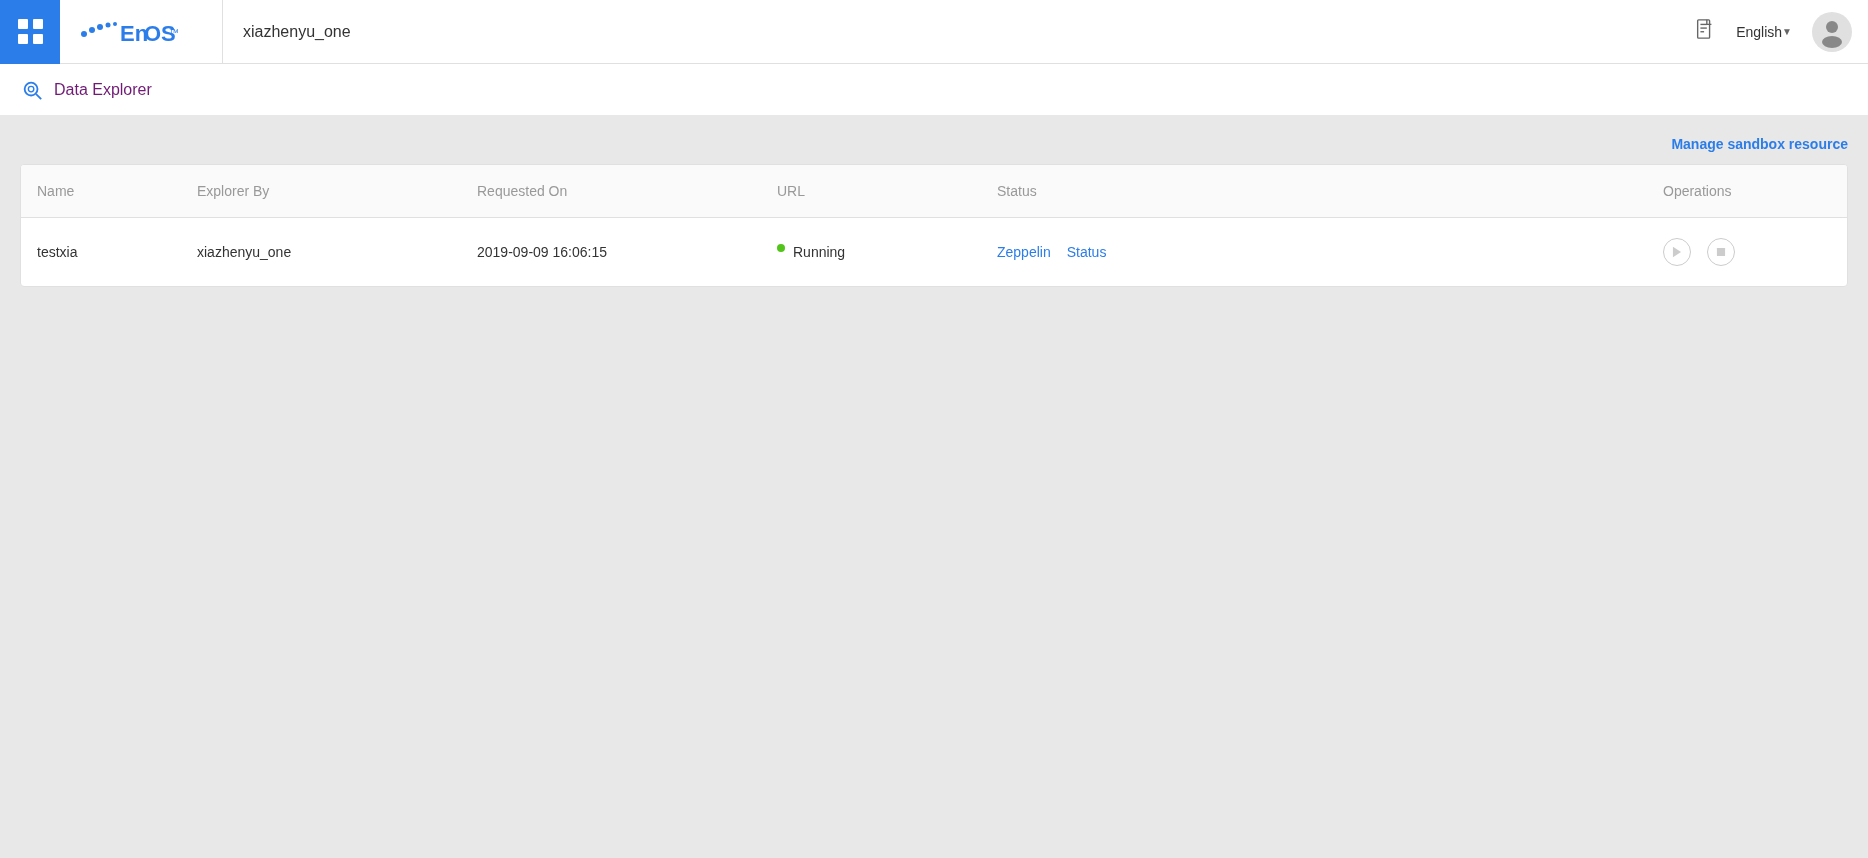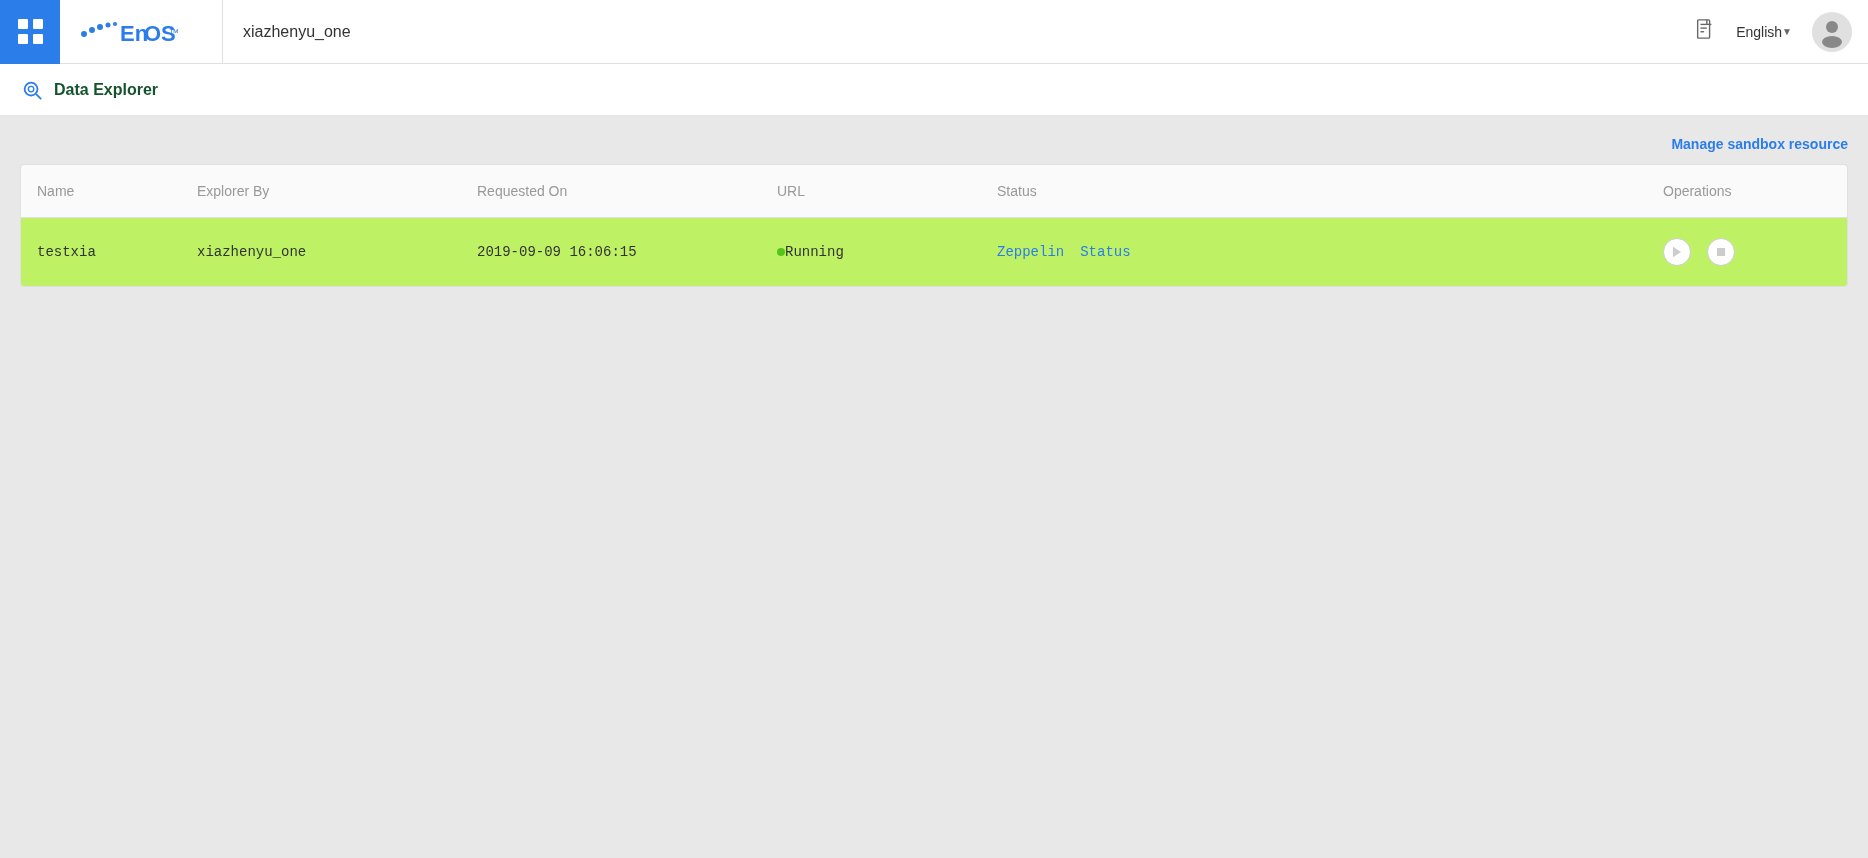--- a/index.html
+++ b/index.html
@@ -92,22 +92,22 @@
       width: 24px;
       height: 24px;
       margin-right: 10px;
       color: #2b7de9;
       display: flex;
       align-items: center;
       justify-content: center;
     }
     .sub-header-title {
       font-size: 16px;
-      color: #14532d;
-      font-weight: 700;
+      color: #701a75;
+      font-weight: 400;
     }
 
     
     .main-content {
       padding: 20px 20px;
       background: #e8e8e8;
       min-height: calc(858px - 64px - 52px);
     }
     .manage-link-row {
       display: flex;
@@ -118,21 +118,21 @@
       color: #2b7de9;
       font-size: 14px;
       cursor: pointer;
       text-decoration: none;
       font-weight: bold;
     }
 
     
     .data-table {
       width: 100%;
-      background: #bef264;
+      background: #ffffff;
       border-radius: 4px;
       overflow: hidden;
       border: 1px solid #e0e0e0;
     }
     .table-header {
       display: grid;
       grid-template-columns: 160px 280px 300px 220px 1fr 200px;
       padding: 0;
       border-bottom: 1px solid #e0e0e0;
       background: #fafafa;
@@ -142,30 +142,29 @@
       font-size: 14px;
       color: #999;
       font-weight: 400;
     }
     .table-row {
       display: grid;
       grid-template-columns: 160px 280px 300px 220px 1fr 200px;
       border-bottom: 1px solid #f0f0f0;
       align-items: center;
     }
-    .table-row:last-child { border-bottom: none; font-family: Liberation Mono, monospace; }
+    .table-row:last-child { border-bottom: none; }
     .table-cell {
       padding: 20px 16px;
       font-size: 14px;
       color: #333;
     }
     .status-cell {
       display: flex;
-      align-items: center;
-      gap: 0;
+      gap: 8px;
     }
     .status-dot {
       width: 8px;
       height: 8px;
       border-radius: 50%;
       background: #52c41a;
       flex-shrink: 0;
     }
     .url-cell {
       display: flex;

